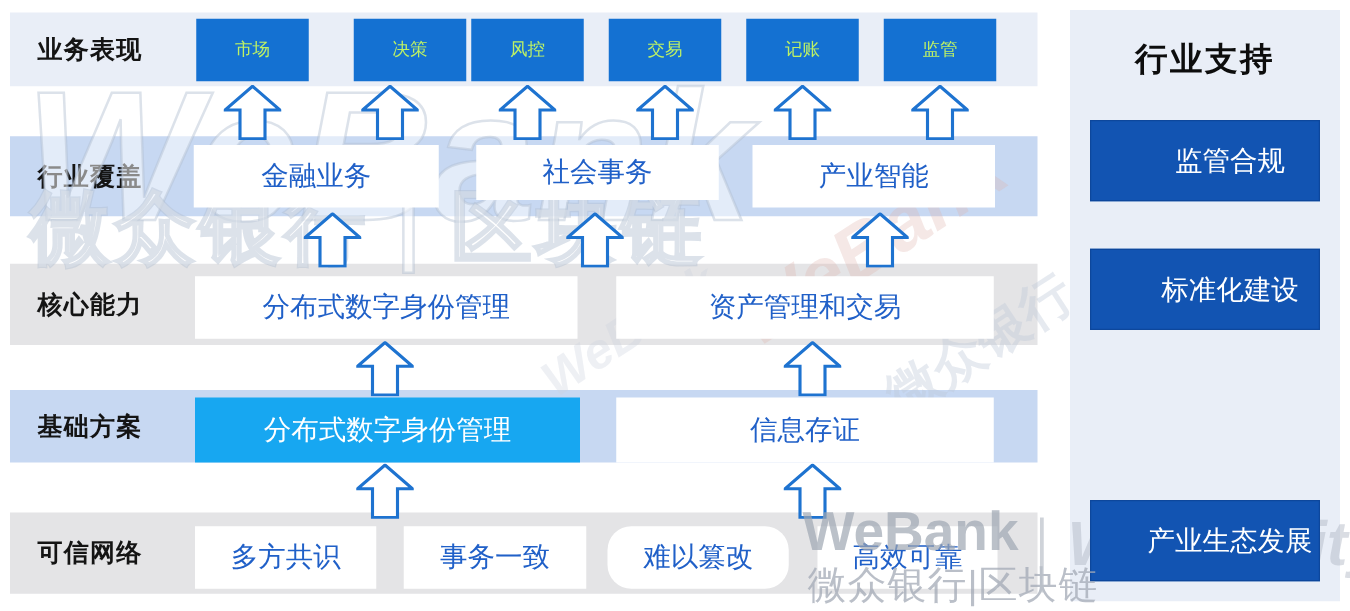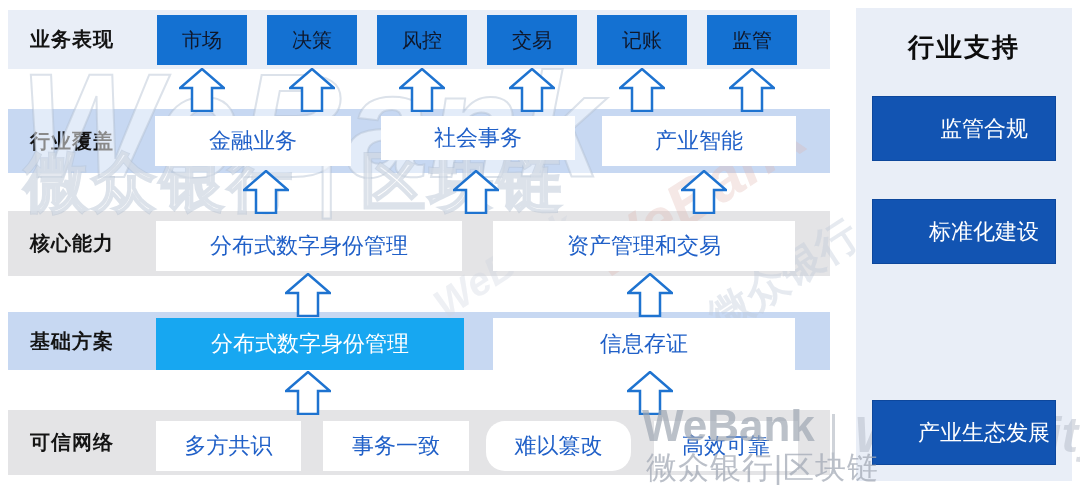--- a/index.html
+++ b/index.html
@@ -14,21 +14,21 @@
   .band-gray{background:#e4e4e6;}
   .band-label{
     position:absolute;left:22px;top:0;height:100%;display:flex;align-items:center;
     font-size:20px;font-weight:bold;color:#141414;letter-spacing:1px;white-space:nowrap;
   }
   
   .bx{
     position:absolute;display:flex;align-items:center;justify-content:center;
     white-space:nowrap;z-index:2;box-sizing:border-box;
   }
-  .bx-blue{background:#1471d2;color:#0f172a;font-size:20px;}
+  .bx-blue{background:#1471d2;color:#bef264;font-size:14px;}
   .bx-white{background:#ffffff;color:#2060c8;font-size:22px;}
   .bx-cyan{background:#17a7f1;color:#ffffff;font-size:22px;}
   
   .arrow{position:absolute;width:46px;height:44px;z-index:2;}
   
   .panel{position:absolute;left:856px;top:8px;width:216px;height:473px;background:#e9eef7;}
   .panel-title{
     position:absolute;left:0;top:22px;width:100%;text-align:center;
     font-size:26px;font-weight:bold;color:#0d0d0d;letter-spacing:2px;z-index:2;
   }
@@ -78,21 +78,21 @@
   </div>
 
   <div class="wm wm-big">WeBank</div>
   <div class="wm wm-cn">微众银行 | 区块链</div>
   <div class="wm wm-diag wm-d1">WeBank</div>
   <div class="wm wm-diag wm-d2">微众银行</div>
   <div class="wm wm-diag wm-d3">WeBank</div>
   <div class="wm wm-weid">WeIdentity</div>
 
   <div class="bx bx-blue" style="left:157px;top:15px;width:90px;height:50px;">市场</div>
-  <div class="bx bx-blue" style="left:267px;top:15px;width:90px;height:50px;">决策</div>
+  <div class="bx bx-blue" style="left:283px;top:15px;width:90px;height:50px;">决策</div>
   <div class="bx bx-blue" style="left:377px;top:15px;width:90px;height:50px;">风控</div>
   <div class="bx bx-blue" style="left:487px;top:15px;width:90px;height:50px;">交易</div>
   <div class="bx bx-blue" style="left:597px;top:15px;width:90px;height:50px;">记账</div>
   <div class="bx bx-blue" style="left:707px;top:15px;width:90px;height:50px;">监管</div>
 
   <div class="bx bx-white" style="left:155px;top:116px;width:196px;height:50px;">金融业务</div>
   <div class="bx bx-white" style="left:381px;top:116px;width:194px;height:44px;">社会事务</div>
   <div class="bx bx-white" style="left:602px;top:116px;width:194px;height:50px;">产业智能</div>
 
   <div class="bx bx-white" style="left:156px;top:221px;width:306px;height:50px;">分布式数字身份管理</div>

